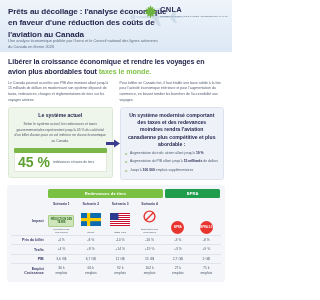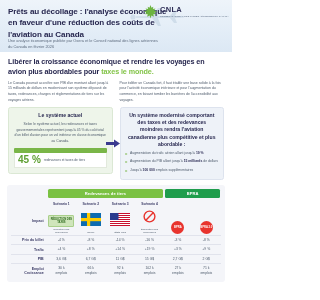--- a/index.html
+++ b/index.html
@@ -62,21 +62,21 @@
   .card-h{
     font-size:5.1px;font-weight:bold;color:#27274f;text-align:center;
     line-height:1.4;margin-bottom:3px;
   }
   .card-p{font-size:3.4px;line-height:1.6;color:#4d5a6b;text-align:center;}
 
   
   .statwrap{margin-top:4px;}
   .statbar{height:5px;background:#7ab648;border-radius:1px;}
   .statrow{display:flex;align-items:center;gap:3px;background:#fff;border:.5px solid #e2e9dc;border-top:none;padding:2px 3px;}
-  .statnum{font-size:10px;font-weight:bold;color:#5fa033;line-height:1;}
+  .statnum{font-size:14px;font-weight:bold;color:#5fa033;line-height:1;}
   .statlbl{font-size:3.3px;line-height:1.4;color:#4d5a6b;}
 
   
   .bl{display:flex;gap:2.5px;margin-top:2.5px;}
   .bldot{color:#7ab648;font-size:4px;line-height:1.5;flex:none;}
   .bltxt{font-size:3.4px;line-height:1.55;color:#4d5a6b;}
   .bltxt b{color:#2f2f58;}
 
   
   .arrow{
@@ -146,21 +146,21 @@
         </g>
       </svg>
       <div class="logo-text">
         <div class="logo-name">CNLA</div>
         <div class="logo-sub">CONSEIL NATIONAL DES LIGNES AÉRIENNES DU CANADA</div>
       </div>
     </div>
   </div>
 
   <div class="banner">
-    <div class="banner-h"><span>Libérer la croissance économique et rendre les voyages en avion plus abordables pour </span><span class="hl">taxes le monde.</span></div>
+    <div class="banner-h"><span>Libérer la croissance économique et rendre les voyages en avion plus abordables tout </span><span class="hl">taxes le monde.</span></div>
   </div>
 
   <div class="cols">
 
     <div class="col">
       <div class="para">Le Canada pourrait accroître son PIB d'un montant allant jusqu'à 15 milliards de dollars en modernisant son système dépassé de taxes, redevances, charges et réglementations de tiers sur les voyages aériens.</div>
 
       <div class="card card-left">
         <div class="card-h">Le système actuel</div>
         <div class="card-p">Selon le système actuel, les redevances et taxes gouvernementales représentent jusqu'à 45 % du coût total d'un billet d'avion pour un vol intérieur en classe économique au Canada.</div>

